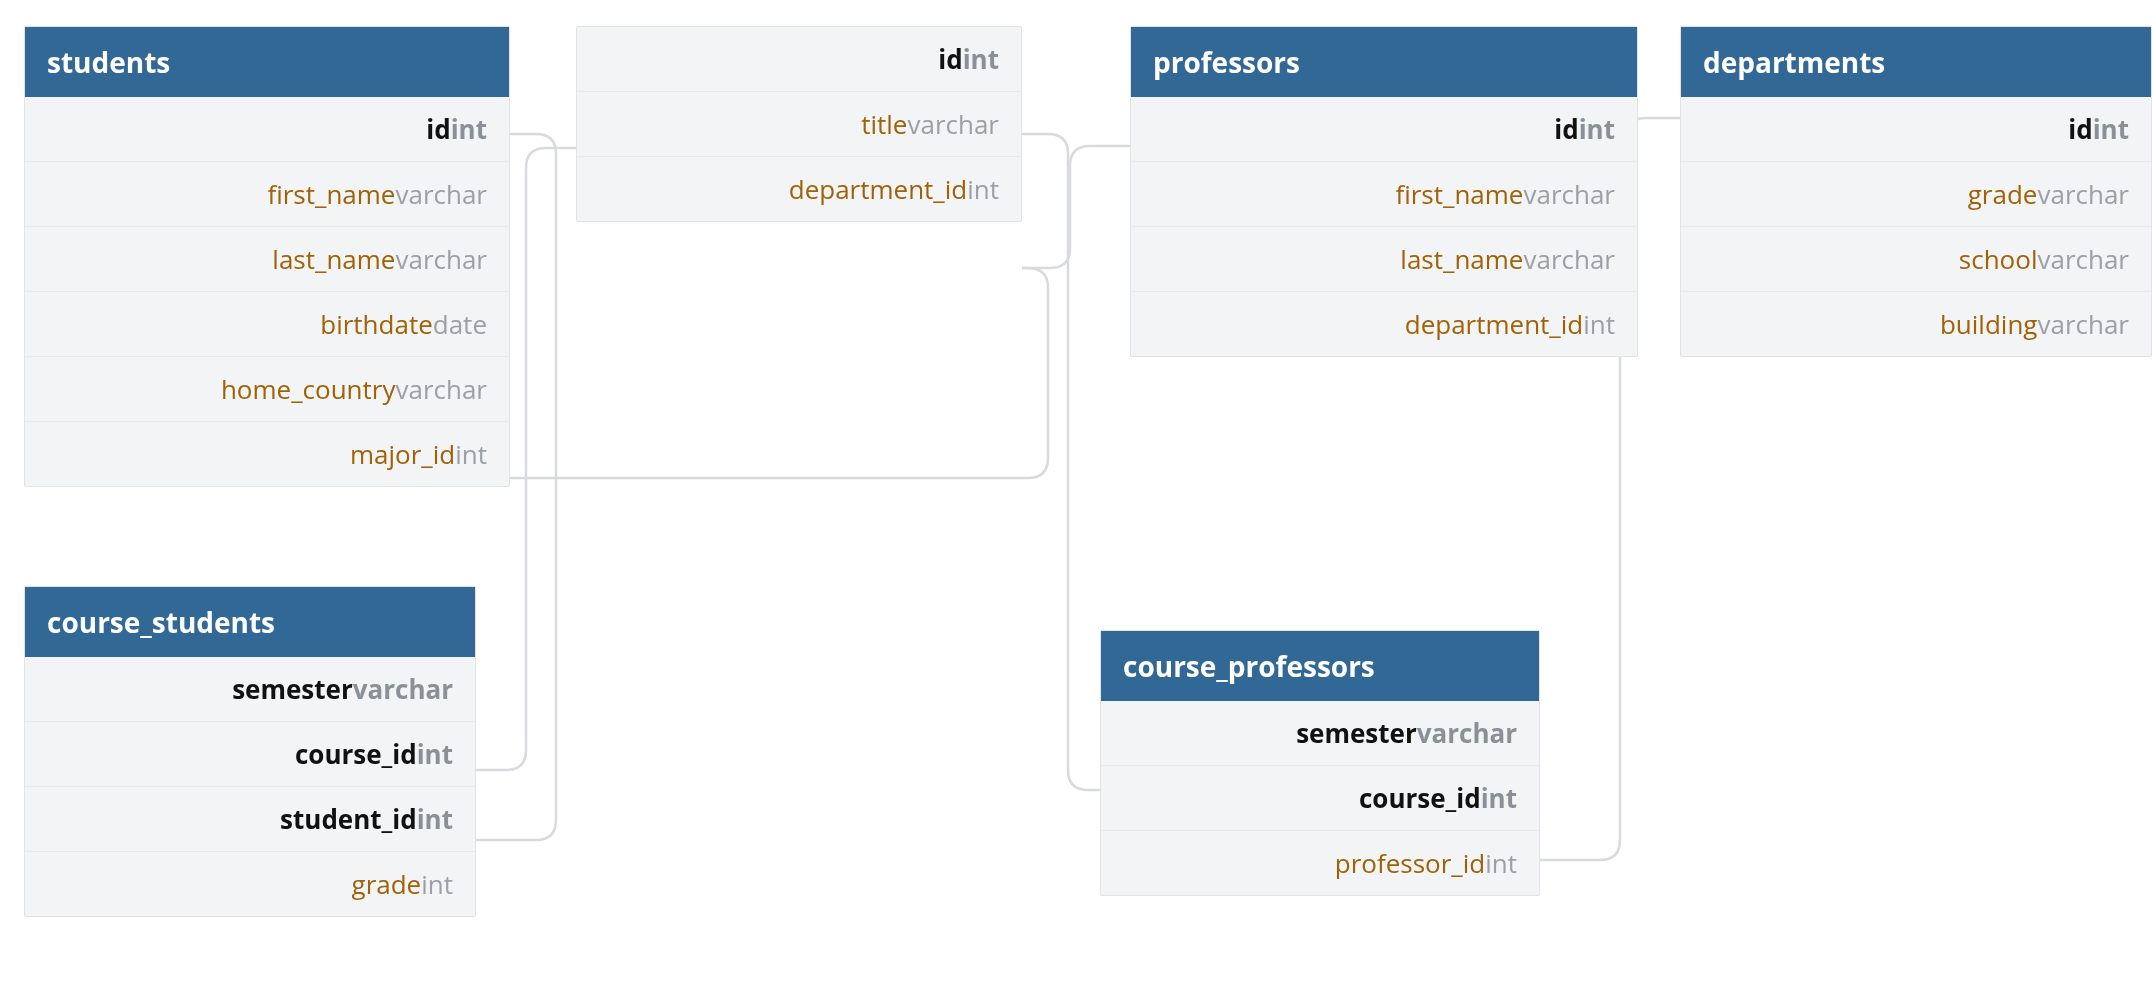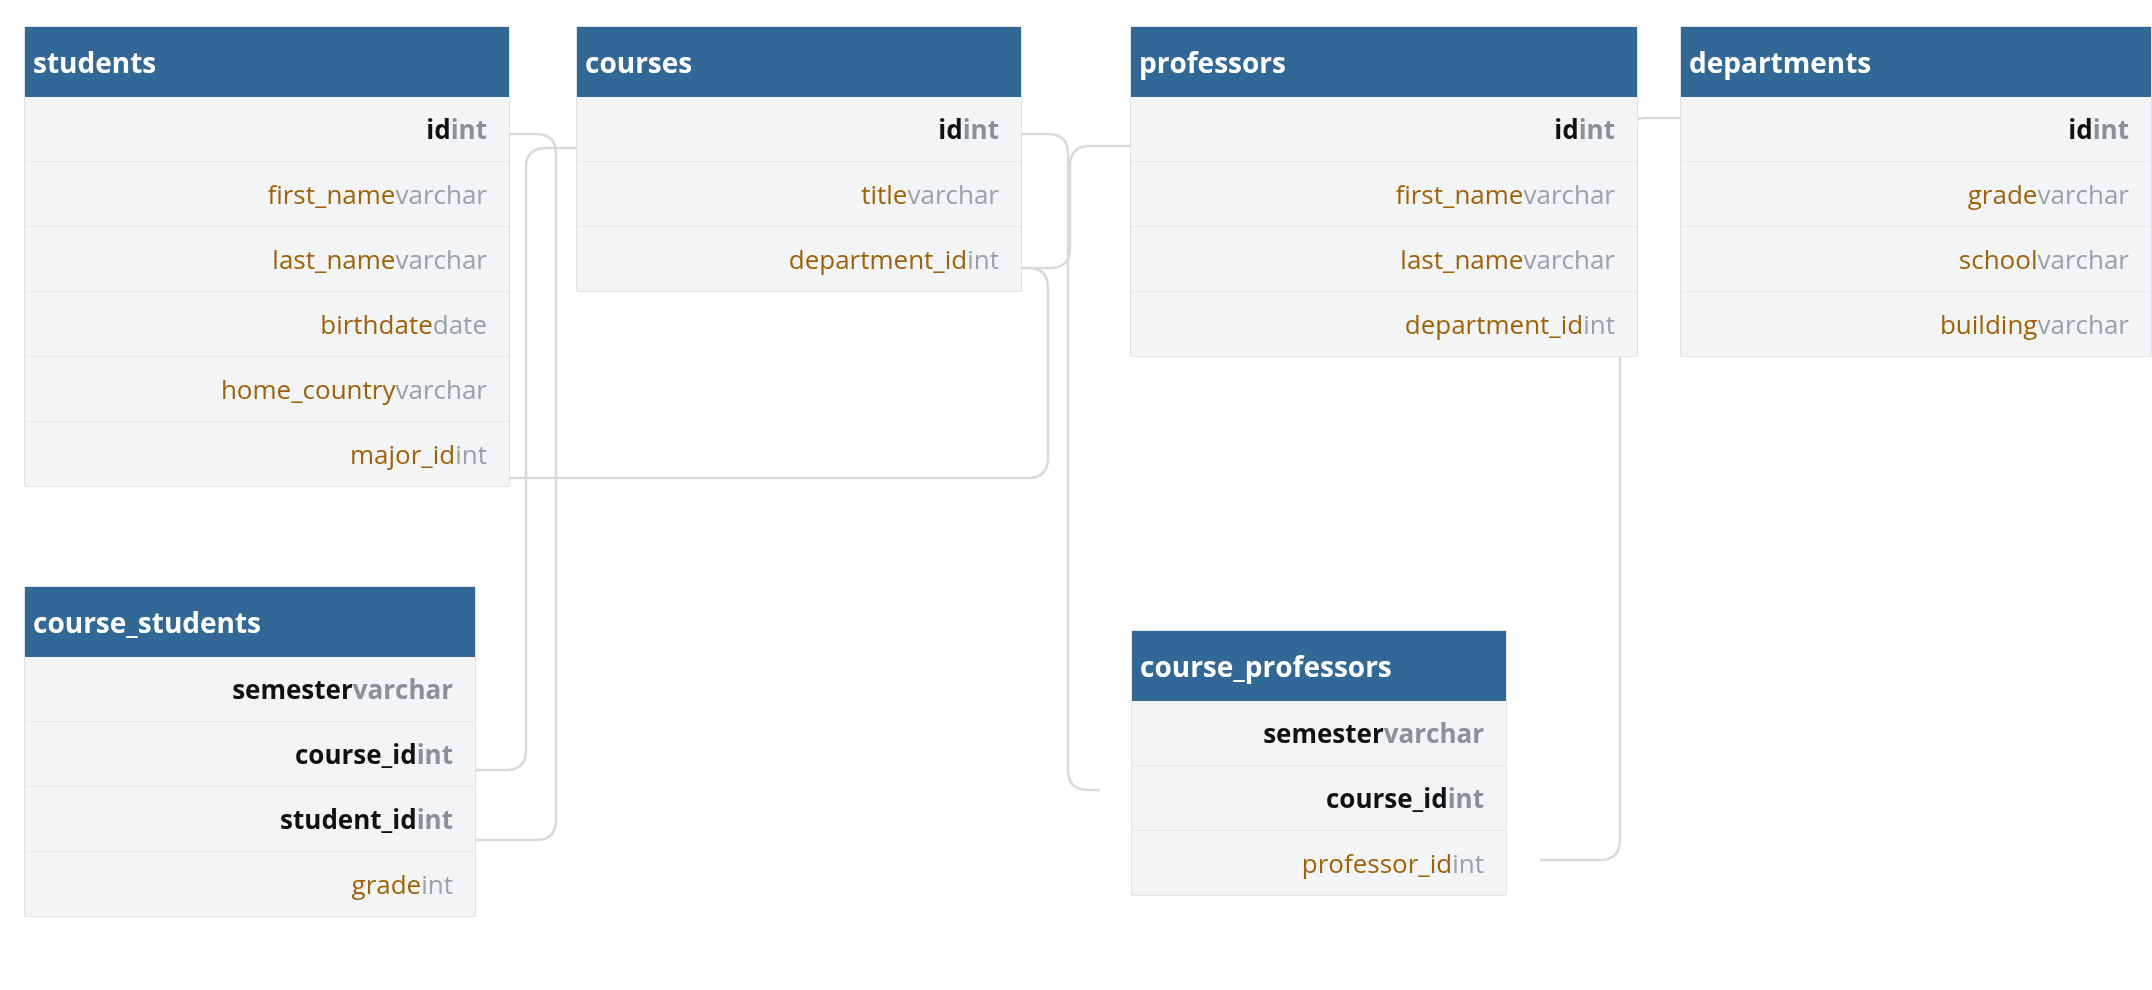--- a/index.html
+++ b/index.html
@@ -15,21 +15,21 @@
     position: absolute;
     background: #f3f4f5;
     border: 1px solid #e1e3e6;
     border-radius: 2px;
   }
   .table-header {
     background: #316896;
     color: #ffffff;
     font-weight: 700;
     font-size: 28px;
-    padding: 16px 8px;
+    padding: 16px 22px;
   }
   .row {
     display: flex;
     justify-content: flex-end;
     align-items: center;
     padding: 14px 22px;
     border-bottom: 1px solid #e8e9eb;
     font-size: 26px;
   }
   .row:last-child { border-bottom: none; }
@@ -84,21 +84,20 @@
       <div class="row">
         <span class="col-name">home_country</span>
         <span class="col-type">varchar</span>
       </div>
       <div class="row">
         <span class="col-name">major_id</span>
         <span class="col-type">int</span>
       </div>
     </div>
     <div class="table" style="left: 576px; top: 26px; width: 446px;">
-      <div class="table-header">courses</div>
       <div class="row pk">
         <span class="col-name">id</span>
         <span class="col-type">int</span>
       </div>
       <div class="row">
         <span class="col-name">title</span>
         <span class="col-type">varchar</span>
       </div>
       <div class="row">
         <span class="col-name">department_id</span>
@@ -155,21 +154,21 @@
       </div>
       <div class="row pk">
         <span class="col-name">student_id</span>
         <span class="col-type">int</span>
       </div>
       <div class="row">
         <span class="col-name">grade</span>
         <span class="col-type">int</span>
       </div>
     </div>
-    <div class="table" style="left: 1131px; top: 630px; width: 376px;">
+    <div class="table" style="left: 1100px; top: 630px; width: 440px;">
       <div class="table-header">course_professors</div>
       <div class="row pk">
         <span class="col-name">semester</span>
         <span class="col-type">varchar</span>
       </div>
       <div class="row pk">
         <span class="col-name">course_id</span>
         <span class="col-type">int</span>
       </div>
       <div class="row">

